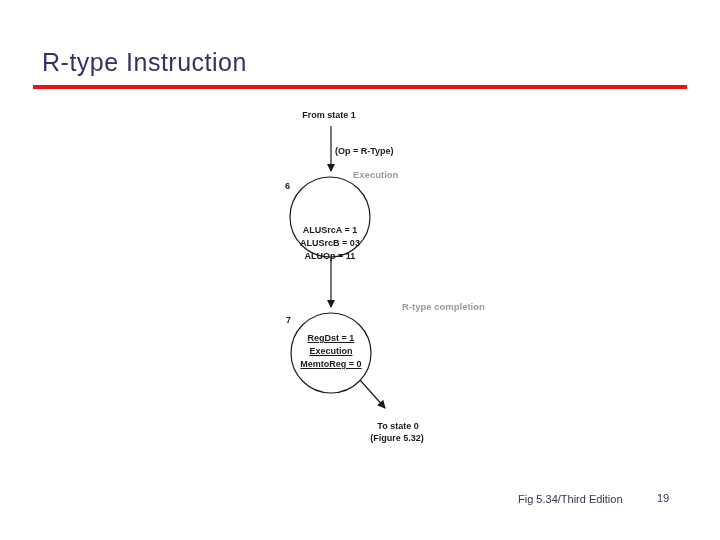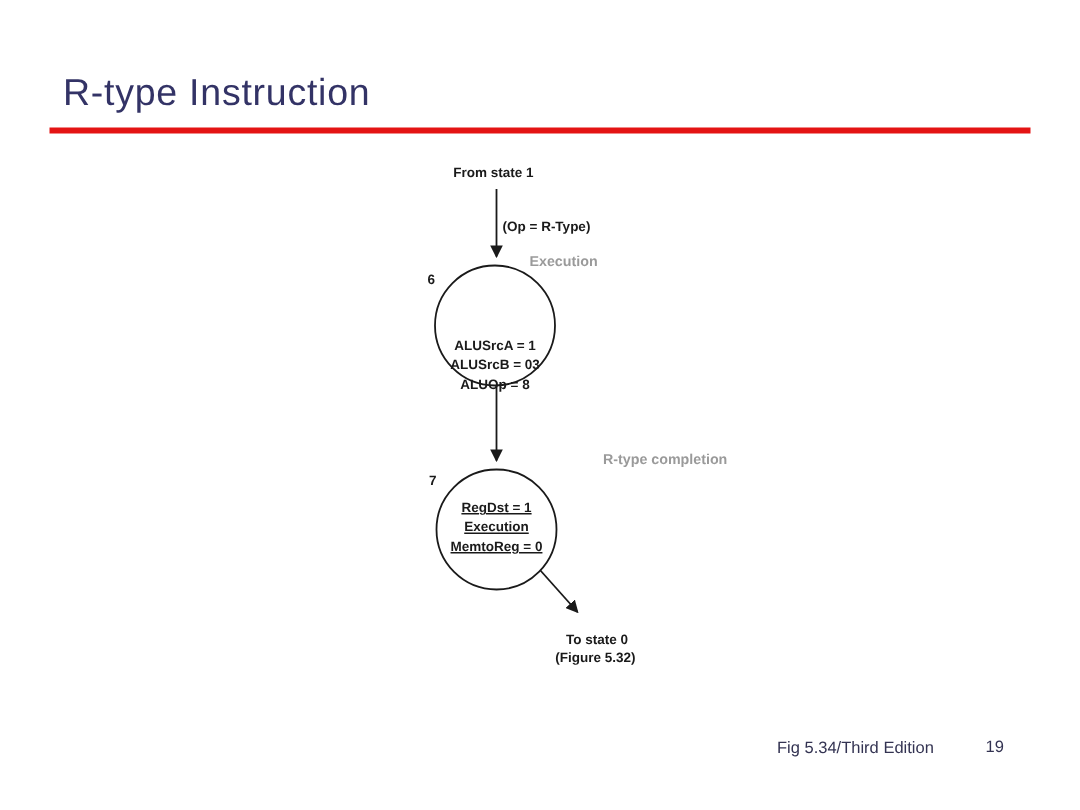--- a/index.html
+++ b/index.html
@@ -120,21 +120,21 @@
 
     <div class="dlabel" style="left:323px; top:146px;">(Op = R-Type)</div>
 
     <div class="dlabel gray" style="left:341px; top:169px;">Execution</div>
 
     <div class="dlabel" style="left:273px; top:181px;">6</div>
 
     <div class="state-text" style="left:268px; top:196px;margin-top:28px;">
       <div>ALUSrcA = 1</div>
       <div>ALUSrcB = 03</div>
-      <div>ALUOp = 8</div>
+      <div>ALUOp = 11</div>
     </div>
 
     <div class="dlabel gray" style="left:342px; top:301px;margin-left:48px;">R-type completion</div>
 
     <div class="dlabel" style="left:274px; top:315px;">7</div>
 
     <div class="state-text" style="left:269px; top:332px;text-decoration:underline;">
       <div>RegDst = 1</div>
       <div>Execution</div>
       <div>MemtoReg = 0</div>

